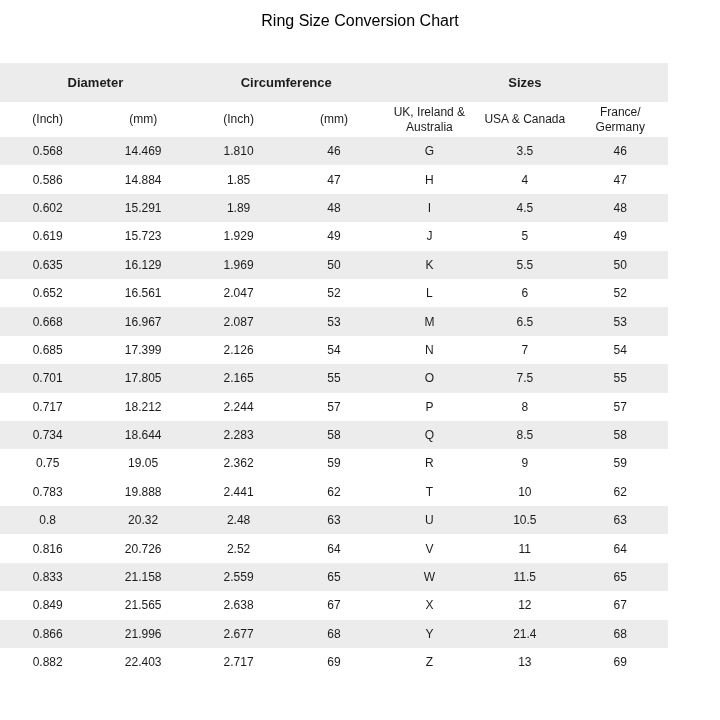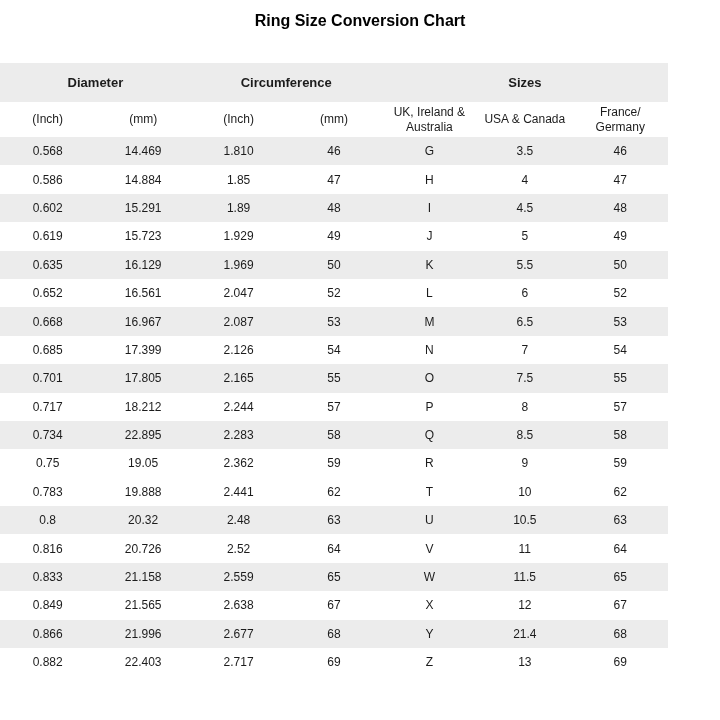--- a/index.html
+++ b/index.html
@@ -12,21 +12,21 @@
     background: #ffffff;
     font-family: "Liberation Sans", sans-serif;
     color: #1c1c1c;
     overflow: hidden;
   }
   .page-title {
     margin: 13px 0 0 0;
     text-align: center;
     font-size: 16px;
     line-height: 16px;
-    font-weight: bold;
+    font-weight: normal;
     color: #000000;
   }
   table.ring-table {
     width: 668px;
     margin-top: 34px;
     border-collapse: collapse;
     table-layout: fixed;
   }
   table.ring-table th,
   table.ring-table td {
@@ -167,21 +167,21 @@
         <td>0.717</td>
         <td>18.212</td>
         <td>2.244</td>
         <td>57</td>
         <td>P</td>
         <td>8</td>
         <td>57</td>
       </tr>
       <tr class="stripe">
         <td>0.734</td>
-        <td>22.895</td>
+        <td>18.644</td>
         <td>2.283</td>
         <td>58</td>
         <td>Q</td>
         <td>8.5</td>
         <td>58</td>
       </tr>
       <tr>
         <td>0.75</td>
         <td>19.05</td>
         <td>2.362</td>

